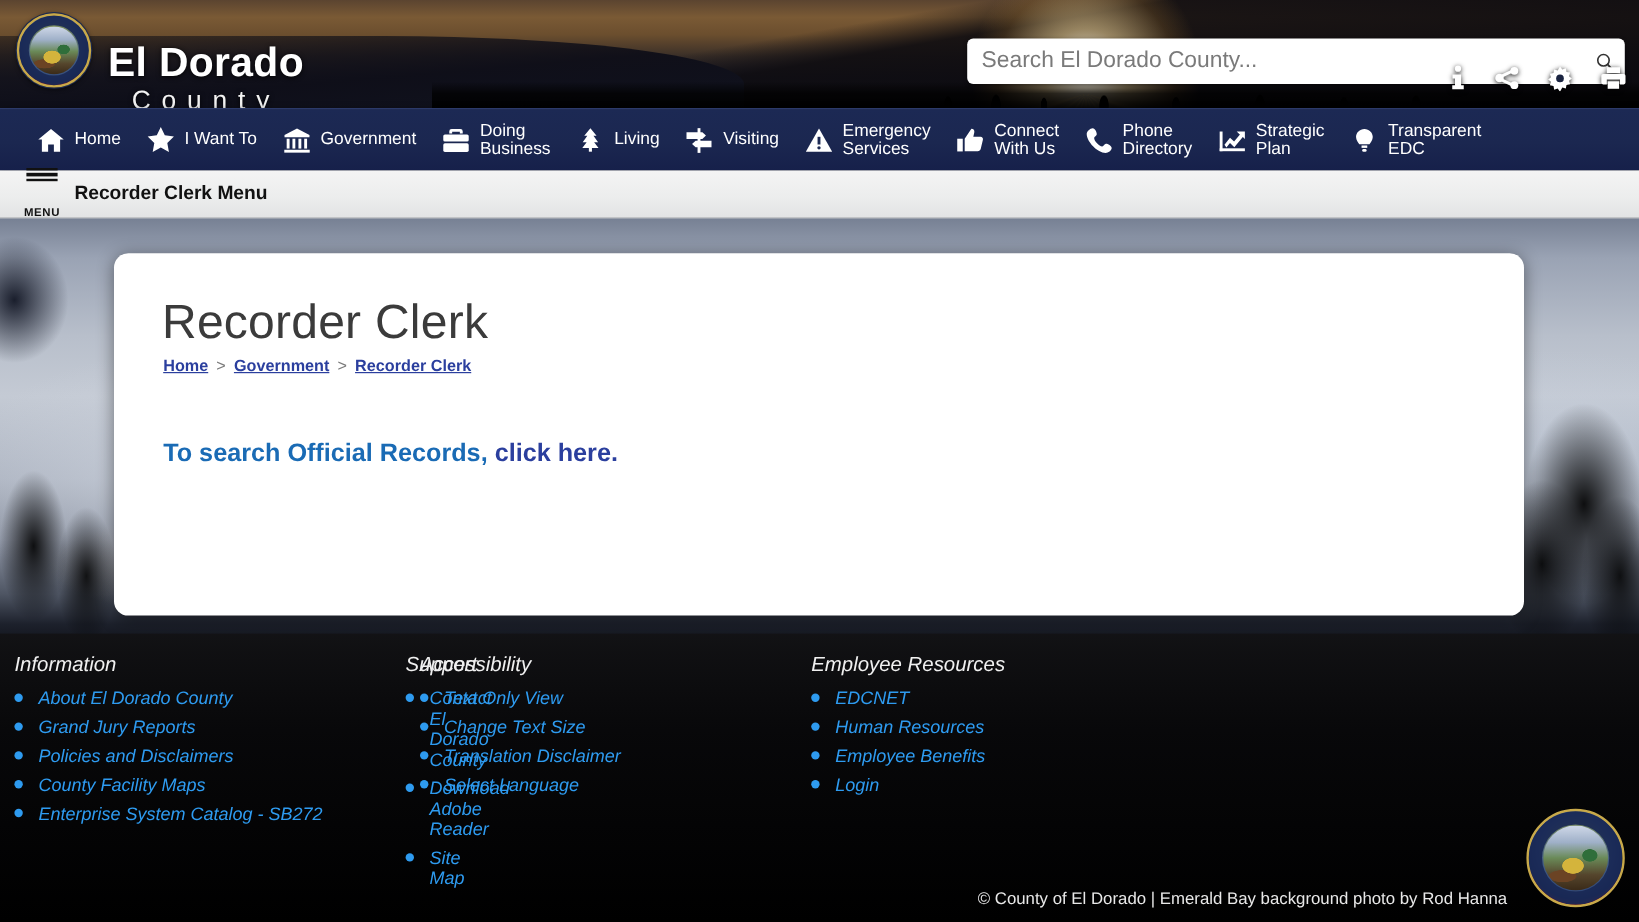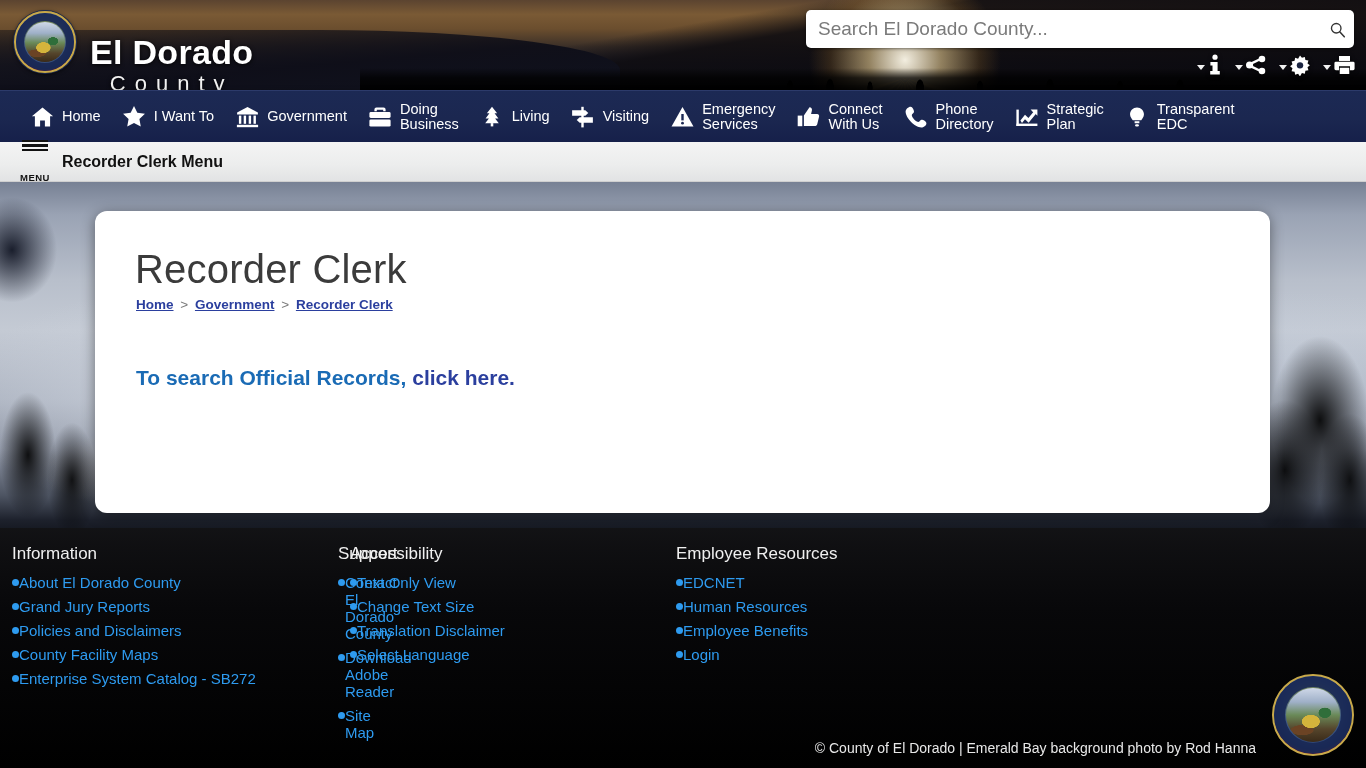--- a/index.html
+++ b/index.html
@@ -107,21 +107,21 @@
     line-height: 38px; text-shadow: 0 1px 4px rgba(0,0,0,.9);
   }
   .brand-line2 {
     font-size: 22px; color: #f2f2f2; letter-spacing: 9px; line-height: 26px;
     text-shadow: 0 1px 4px rgba(0,0,0,.9);
     text-align: center;
   }
 
   
   .search-wrap {
-    position: absolute; left: 806px; top: 10px; width: 548px; height: 38px;
+    position: absolute; left: 806px; top: 32px; width: 548px; height: 38px;
     background: #fff; border-radius: 5px; display: flex; align-items: center;
     box-shadow: 0 1px 3px rgba(0,0,0,.45);
   }
   .search-input {
     flex: 1; border: 0; outline: 0; background: transparent;
     font-family: "Liberation Sans", sans-serif; font-size: 19px; color: #555;
     padding: 0 8px 0 12px; height: 100%;
   }
   .search-input::placeholder { color: #7a7a7a; opacity: 1; }
   .search-btn {
@@ -197,29 +197,30 @@
 
   
   .footer {
     position: absolute; left: 0; top: 528px; width: 1366px; height: 240px;
     background: linear-gradient(180deg, rgba(18,18,20,.93) 0%, rgba(8,8,10,.96) 35%, #000 100%);
     z-index: 4;
   }
   .footer-cols {
     position: absolute; left: 0; top: 16px; width: 1178px;
     display: flex;
+    font-style: italic;
   }
   .fcol { padding-left: 12px; }
   .fcol:nth-child(1) { width: 326px; }
   .fcol:nth-child(2) { width: 326px; padding-left: 338px; margin-left: -326px; }
   .fcol:nth-child(3) { width: 326px; }
   .fcol:nth-child(4) { width: 380px; }
   .fcol-head { font-size: 17px; color: #f0f0f0; margin-bottom: 10px; }
   .fcol ul { list-style: none; }
-  .fcol li { display: flex; align-items: baseline; gap: 0; margin-bottom: 7px; }
+  .fcol li { display: flex; align-items: baseline; gap: 13px; margin-bottom: 7px; }
   .fbullet { width: 7px; height: 7px; border-radius: 50%; background: #2e9bf0; flex: 0 0 7px; position: relative; top: -2px; }
   .flink { font-size: 15px; color: #2e9bf0; cursor: pointer; }
 
   .footer-copy {
     position: absolute; right: 110px; bottom: 12px;
     font-size: 14px; color: #e8e8e8;
   }
   .footer-seal {
     position: absolute; right: 12px; bottom: 12px; width: 82px; height: 82px; border-radius: 50%;
     background:

